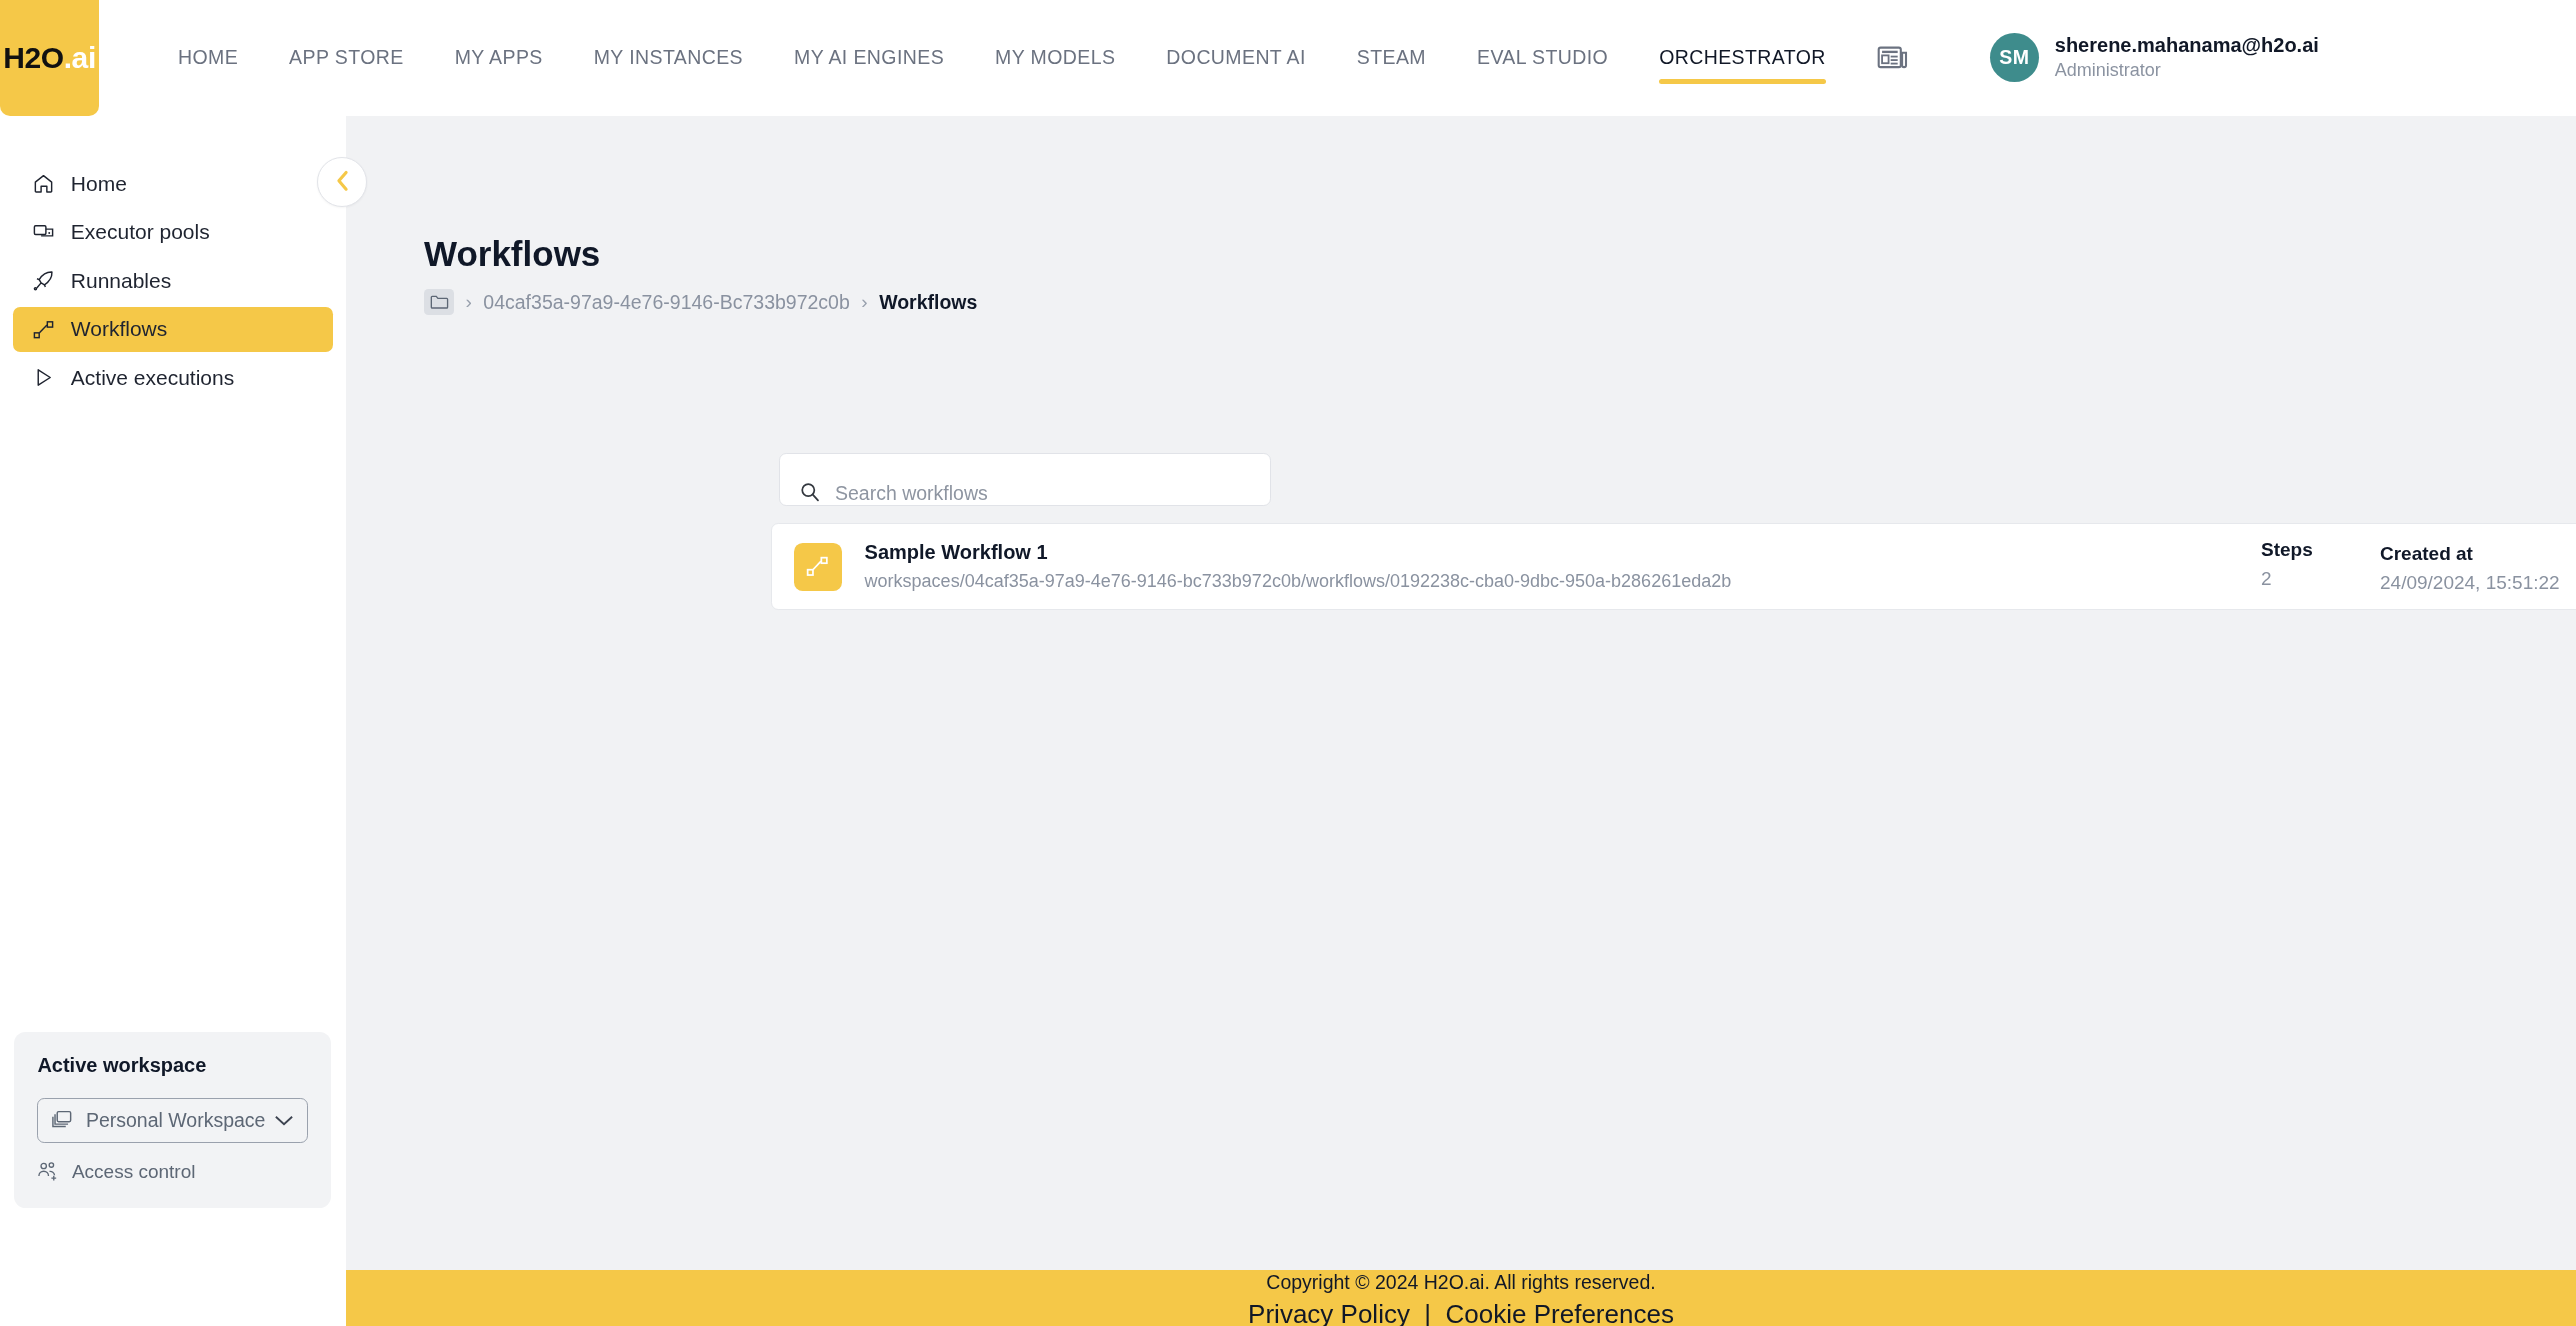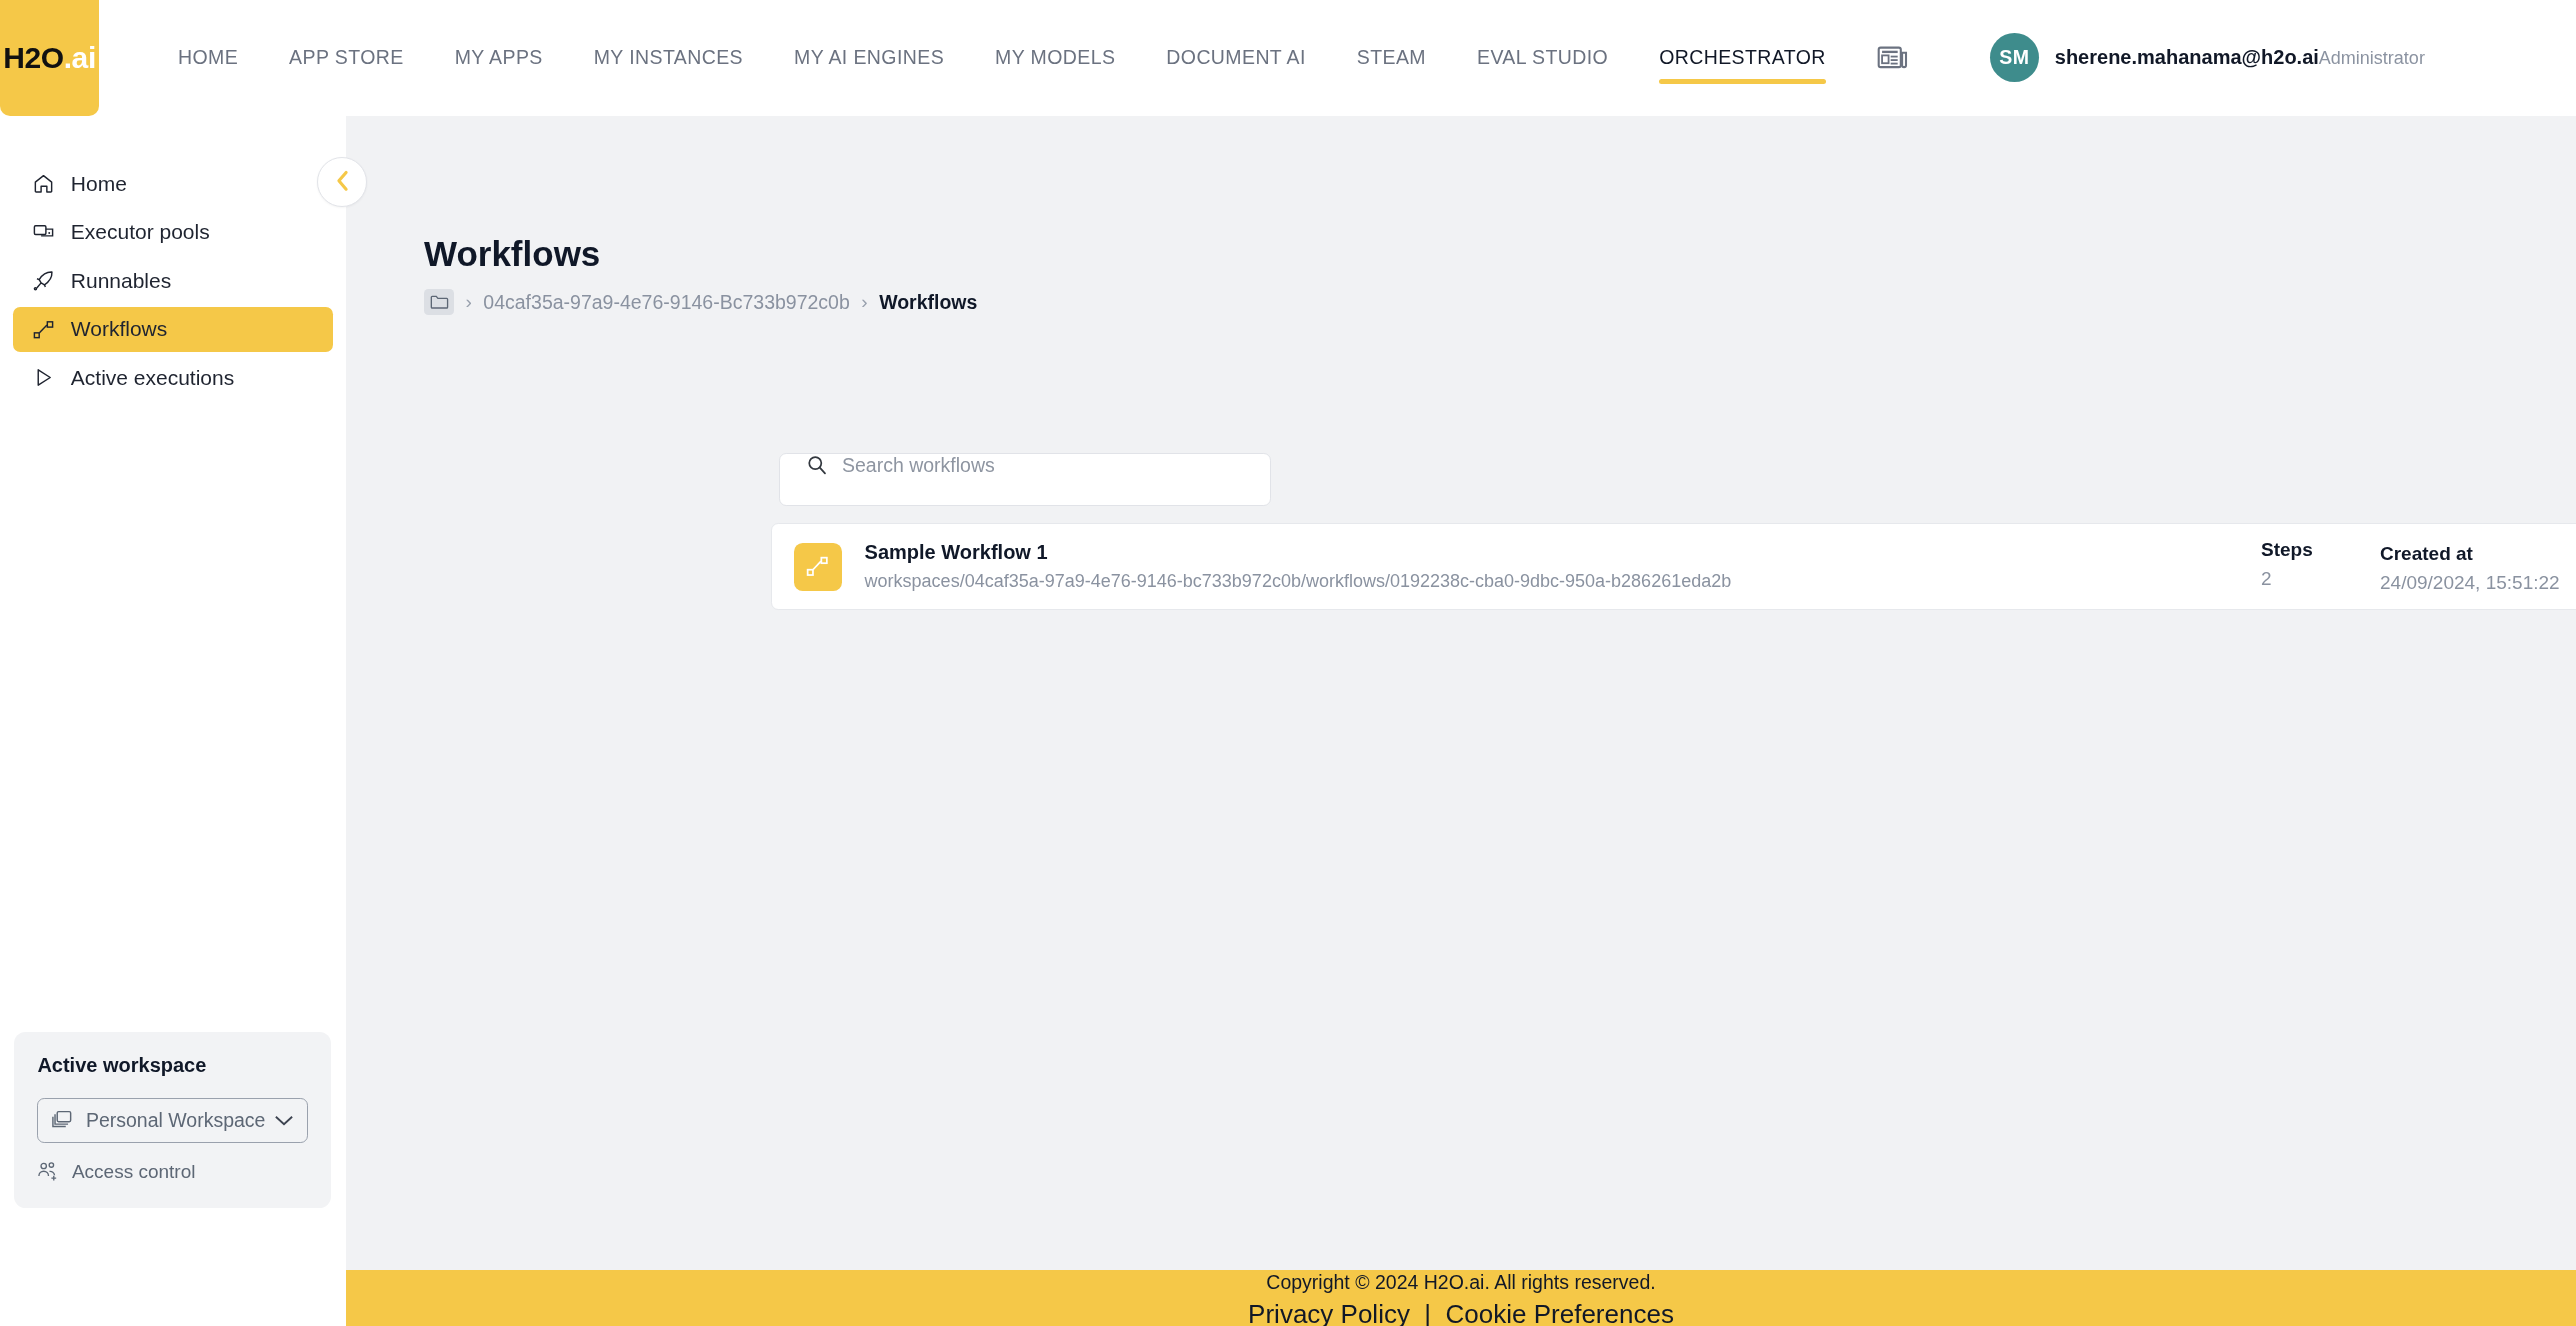--- a/index.html
+++ b/index.html
@@ -37,21 +37,21 @@
     content: ""; position: absolute; left: 0; right: 0; bottom: 32px;
     height: 5px; background: #F5C848; border-radius: 2.9px;
   }
   .nav-right { margin-left: auto; display: flex; align-items: center; padding-right: 24.5px; }
   .news-icon { margin-right: 81px; display: flex; align-items: center; cursor: pointer; }
   .avatar {
     width: 49px; height: 49px; border-radius: 50%; background: #3E8C8C;
     color: #fff; display: flex; align-items: center; justify-content: center;
     font-size: 19.5px; font-weight: 600; letter-spacing: 0.4px; flex: 0 0 auto;
   }
-  .userblock { margin-left: 16px; display: flex; flex-direction: row; justify-content: center; }
+  .userblock { margin-left: 16px; display: flex; flex-direction: column; justify-content: center; }
   .useremail { font-size: 20px; font-weight: 700; color: #111827; line-height: 1.22; }
   .userrole { font-size: 18px; color: #8b93a1; line-height: 1.3; margin-top: 2.2px; }
 
   
   .sidebar {
     position: absolute; top: 116px; left: 0; width: 346px; height: 1211px;
     background: #ffffff; padding-top: 45px;
   }
   .side-item {
     display: flex; align-items: center; height: 45px; margin: 0 13px 3.6px 13px;
@@ -93,21 +93,21 @@
     width: 30px; height: 26px; background: #dcdfe4; border-radius: 4.3px;
     display: flex; align-items: center; justify-content: center; cursor: pointer;
   }
   .bc-sep { margin: 0 11.5px; color: #98a0ad; font-size: 19px; }
   .bc-id { font-size: 19.5px; color: #8a92a0; cursor: pointer; white-space: nowrap; }
   .bc-current { font-size: 19.5px; color: #101828; font-weight: 700; }
 
   .searchbox {
     position: absolute; left: 433px; top: 337px; width: 492px; height: 53px;
     background: #fff; border: 0.7px solid #e1e3e8; border-radius: 7.2px;
-    display: flex; align-items: flex-start; padding-left: 26px;
+    display: flex; align-items: flex-end; padding-left: 19px;
   }
   .searchbox input {
     border: none; outline: none; margin-left: 14.4px; font-size: 19.5px;
     color: #3d4350; width: 404px; font-family: "Liberation Sans", sans-serif;
     background: transparent;
   }
   .searchbox input::placeholder { color: #8e95a1; }
 
   .wf-row {
     position: absolute; left: 425px; top: 407px; width: 2086px; height: 87px;

